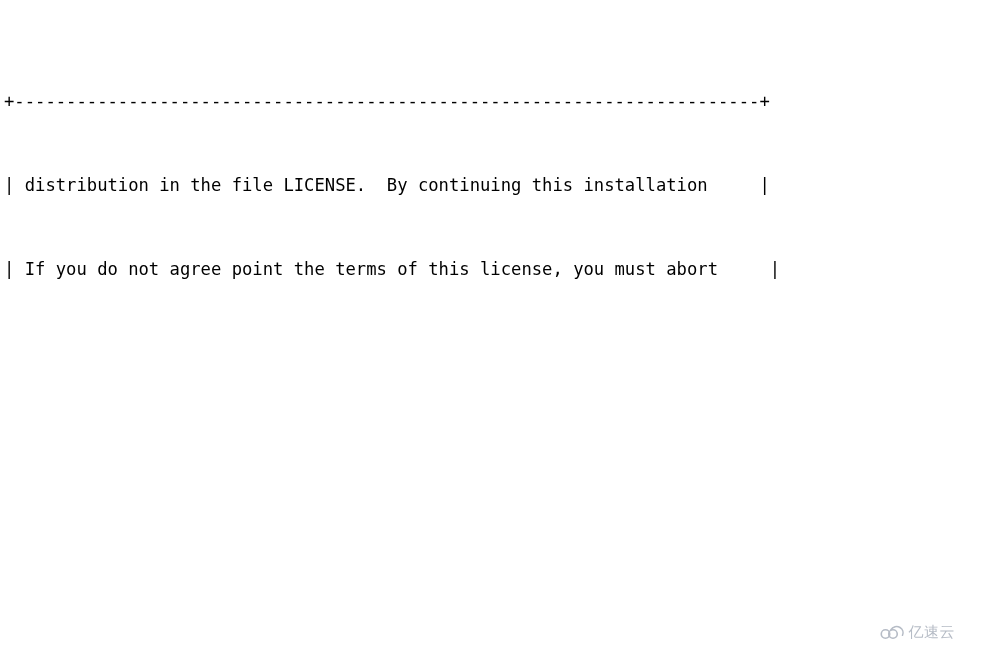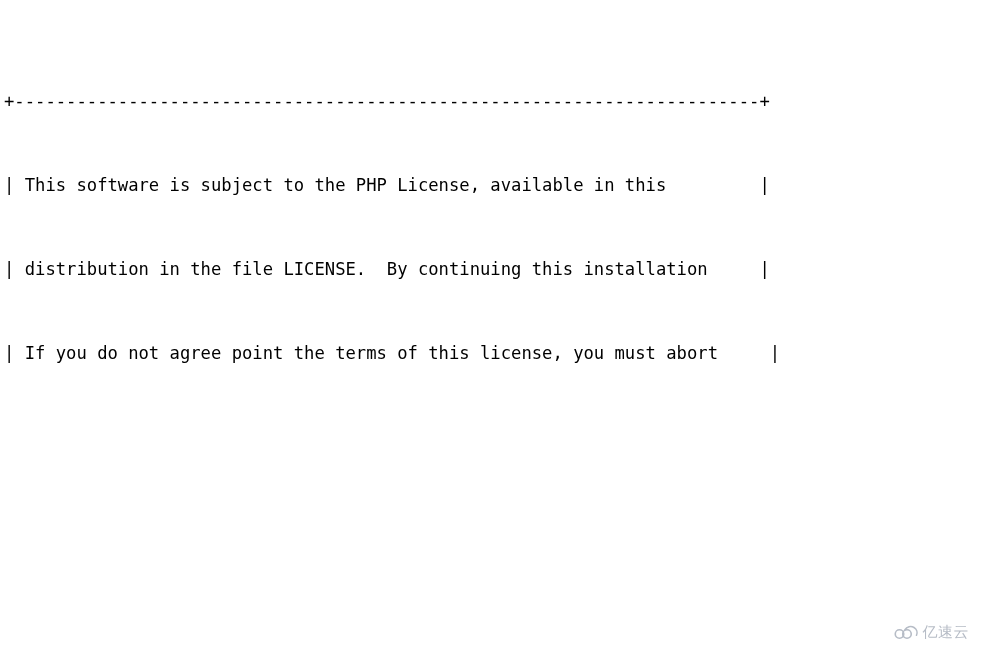--- a/index.html
+++ b/index.html
@@ -34,21 +34,21 @@
     white-space: pre;
     letter-spacing: 0;
   }
   .line {
     white-space: pre;
     min-height: 28px;
   }
   
   #watermark {
     position: absolute;
-    right: 18px;
+    right: 32px;
     bottom: 8px;
     display: flex;
     align-items: center;
     gap: 4px;
     opacity: 1;
     pointer-events: none;
   }
   #watermark .wm-logo {
     display: block;
     width: 26px;
@@ -63,21 +63,20 @@
   }
 </style>
 </head>
 <body>
 
 <div id="terminal">
 
   <div class="console-output">
 
     <div class="line">+------------------------------------------------------------------------+</div>
-    <div class="line">| This software is subject to the PHP License, available in this         |</div>
     <div class="line">| distribution in the file LICENSE.  By continuing this installation     |</div>
     <div class="line">| If you do not agree point the terms of this license, you must abort     |</div>
     
 
     
 
     
 
     
 

